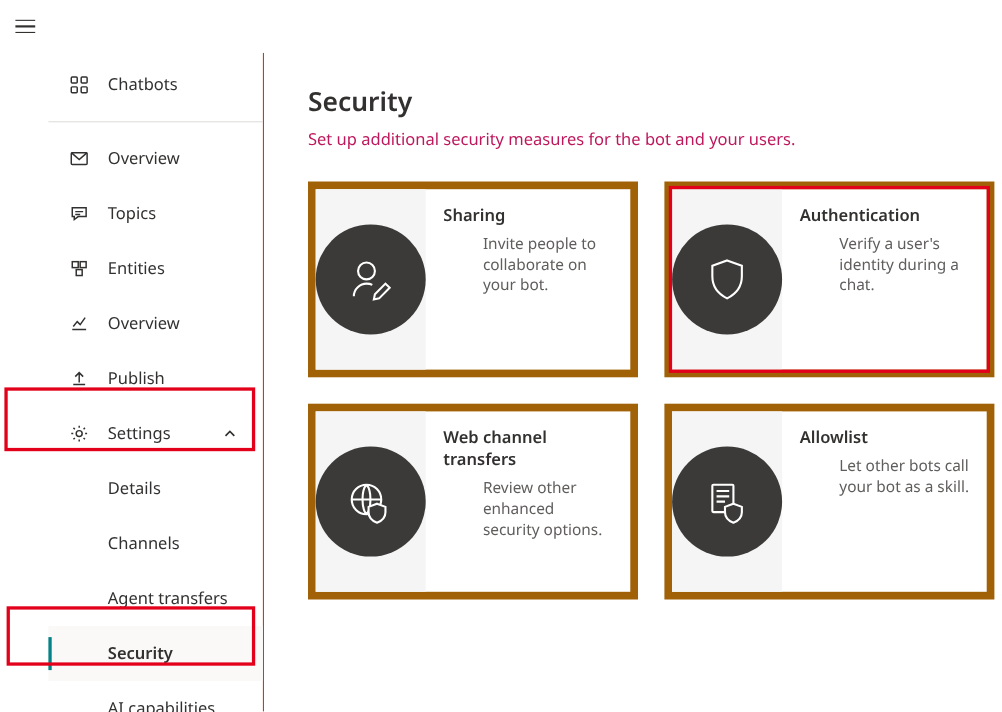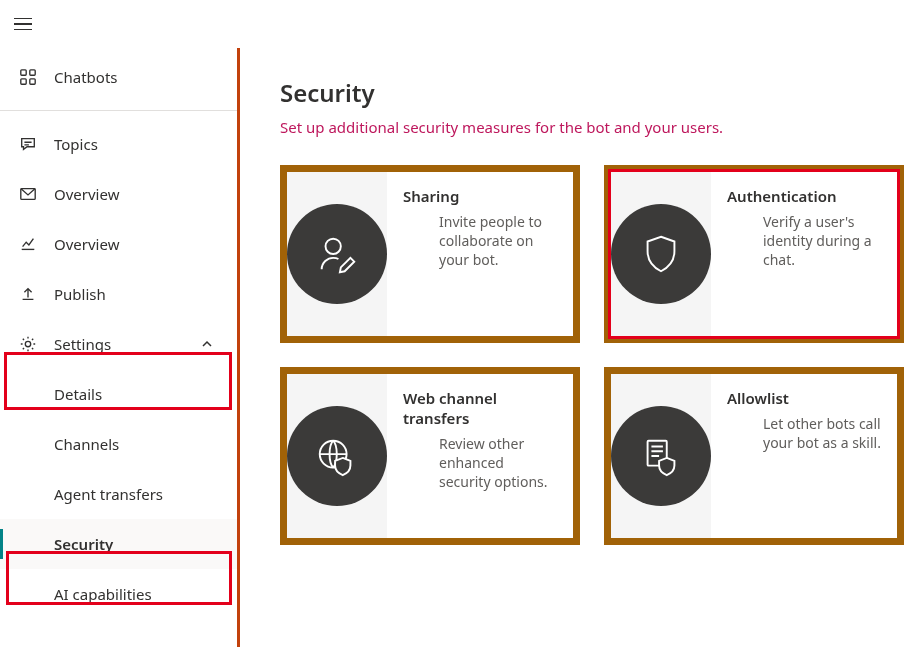--- a/index.html
+++ b/index.html
@@ -28,24 +28,25 @@
     cursor: pointer;
   }
   .hamburger div { height: 1.5px; background: #323130; width: 18px; }
   .main {
     flex: 1;
     display: flex;
     overflow: hidden;
   }
   .sidebar {
     width: 240px;
-    border-right: 3px solid #c2410c;
+    border-right: 1px solid #c2410c;
     display: flex;
     flex-direction: column;
     overflow-y: auto;
+    padding-left: 44px;
   }
   .side-section-top {
     border-bottom: 1px solid #e1dfdd;
     padding-bottom: 8px;
     padding-top: 4px;
   }
   .side-section { padding-top: 8px; }
   .nav-item {
     display: flex;
     align-items: center;
@@ -176,34 +177,44 @@
           </svg>
         </span>
         <span class="label">Chatbots</span>
       </div>
     </div>
 
     <div class="side-section">
       <div class="nav-item">
         <span class="icon">
           <svg width="18" height="18" viewBox="0 0 20 20" fill="none" stroke="currentColor" stroke-width="1.5">
+            <rect x="2" y="4" width="16" height="12" rx="1"></rect>
+              <path d="M2 4 L10 11 L18 4"></path>
+          </svg>
+        </span>
+        <span class="label">Overview</span>
+      </div>
+      <div class="nav-item">
+        <span class="icon">
+          <svg width="18" height="18" viewBox="0 0 20 20" fill="none" stroke="currentColor" stroke-width="1.5">
             <path d="M3 4h14v9H9l-4 3v-3H3z"></path>
               <path d="M6 8h8M6 11h5"></path>
           </svg>
         </span>
         <span class="label">Topics</span>
       </div>
       <div class="nav-item">
         <span class="icon">
           <svg width="18" height="18" viewBox="0 0 20 20" fill="none" stroke="currentColor" stroke-width="1.5">
-            <rect x="2" y="4" width="16" height="12" rx="1"></rect>
-              <path d="M2 4 L10 11 L18 4"></path>
-          </svg>
-        </span>
-        <span class="label">Overview</span>
+            <rect x="3" y="3" width="6" height="6"></rect>
+              <rect x="11" y="3" width="6" height="6"></rect>
+              <rect x="7" y="11" width="6" height="6"></rect>
+          </svg>
+        </span>
+        <span class="label">Entities</span>
       </div>
       <div class="nav-item">
         <span class="icon">
           <svg width="18" height="18" viewBox="0 0 20 20" fill="none" stroke="currentColor" stroke-width="1.5">
             <path d="M3 16h14"></path>
               <path d="M4 13l4-5 3 3 5-7"></path>
           </svg>
         </span>
         <span class="label">Overview</span>
       </div>

